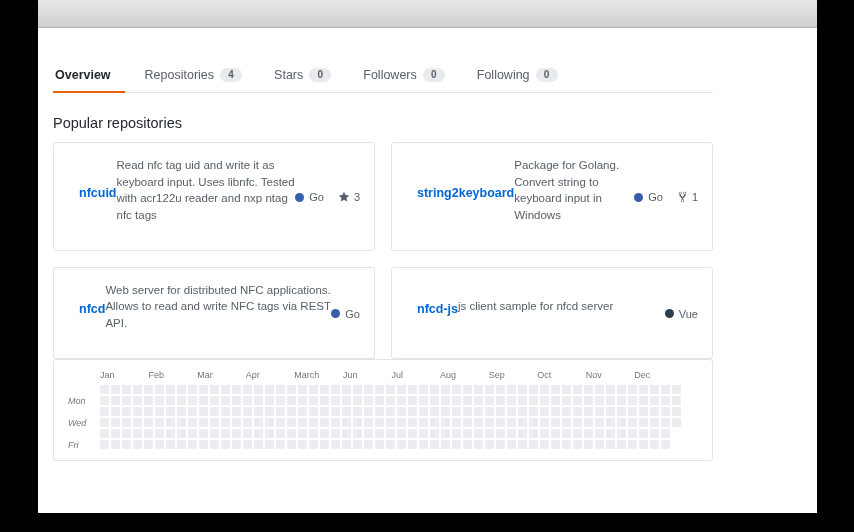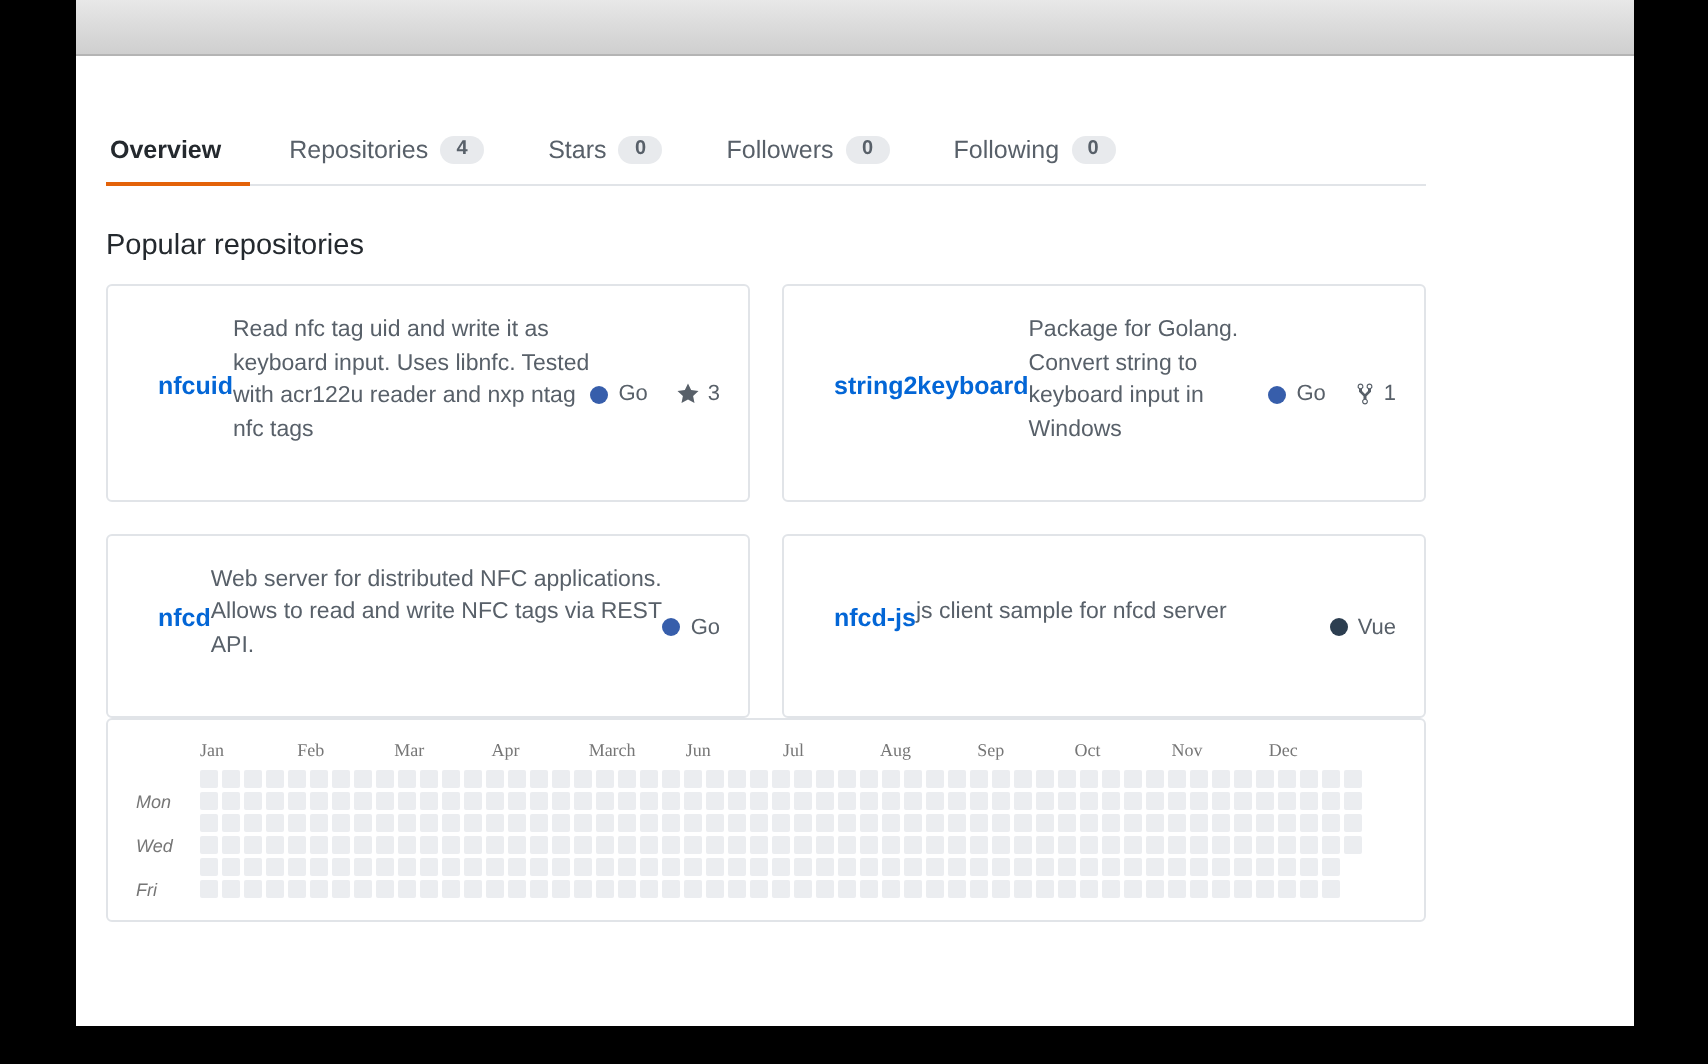--- a/index.html
+++ b/index.html
@@ -189,21 +189,20 @@
   }
   .month-row {
     display: flex;
     margin-left: 32px;
     height: 14px;
   }
   .month-label {
     font-size: 9px;
     color: #767676;
     flex: 0 0 auto;
-    font-family: Liberation Serif, serif;
   }
   .grid-row {
     display: flex;
     margin-top: 1px;
   }
   .day-labels {
     width: 32px;
     display: flex;
     flex-direction: column;
     padding-top: 0px;

